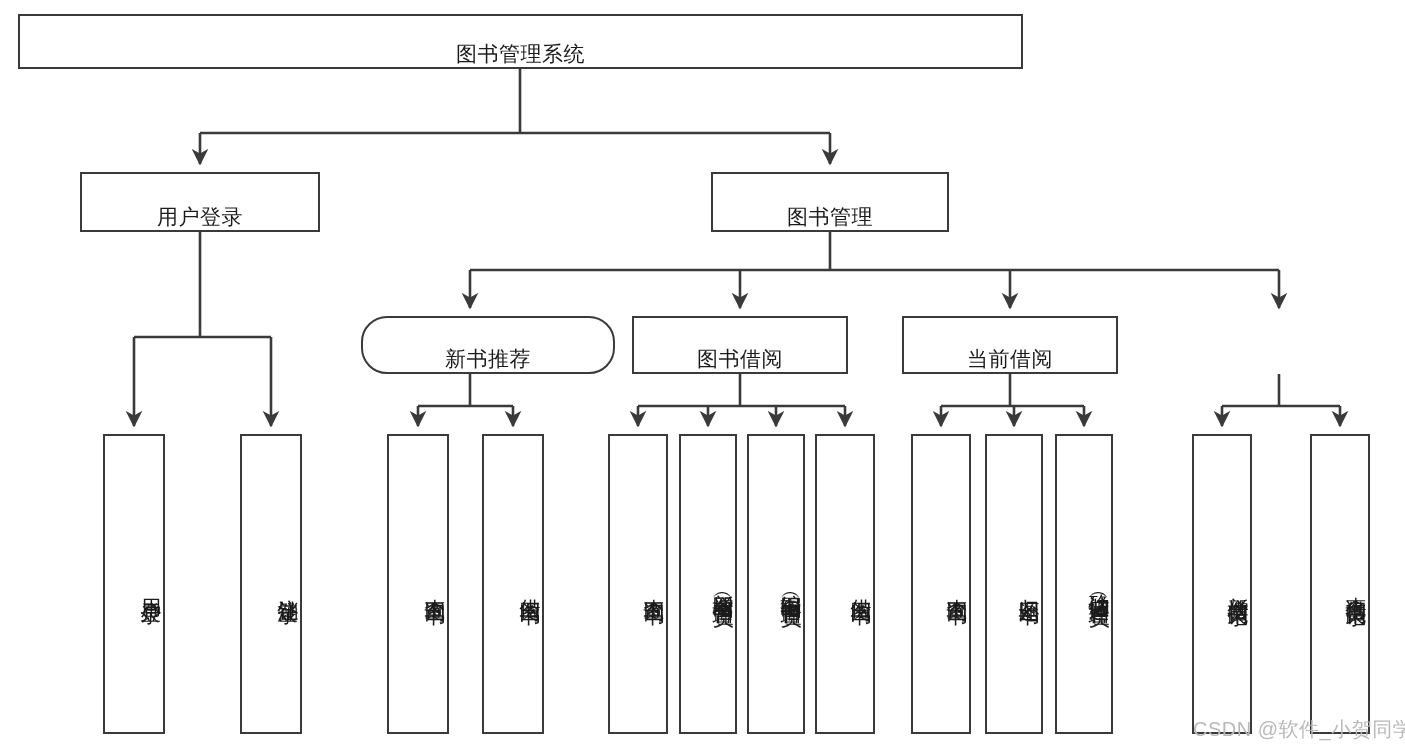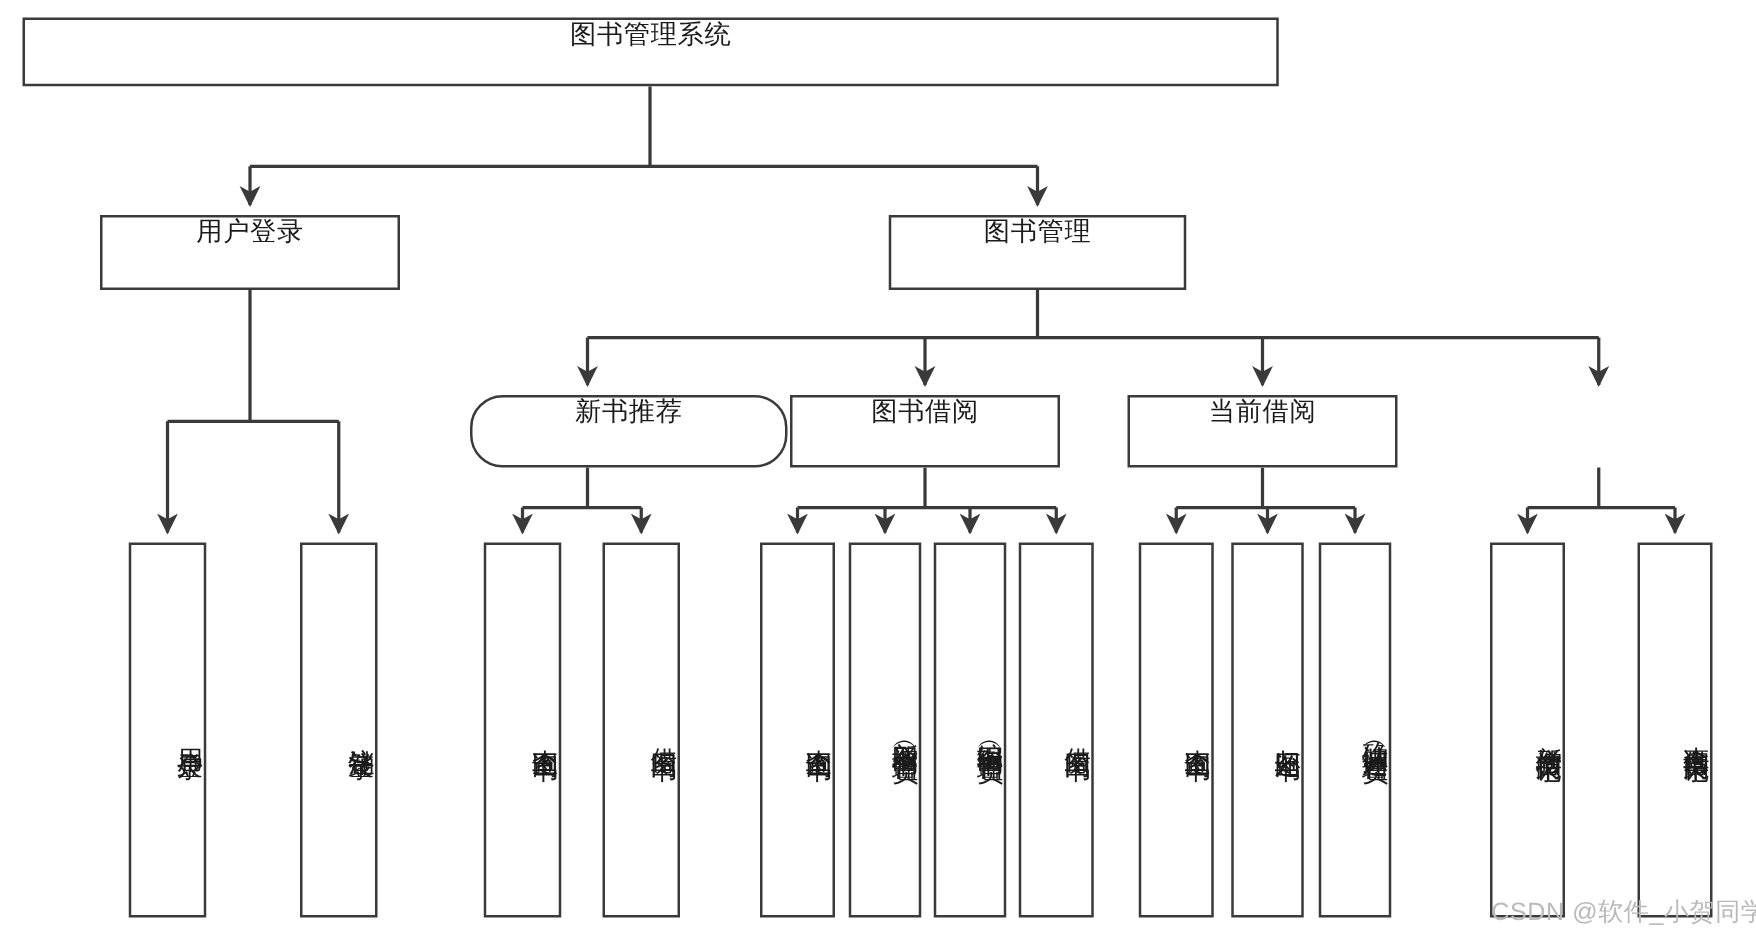--- a/index.html
+++ b/index.html
@@ -25,21 +25,21 @@
     width: 1405px;
     height: 747px;
     pointer-events: none;
   }
   .node {
     position: absolute;
     box-sizing: border-box;
     border: 2px solid #3a3a3a;
     background: #ffffff;
     display: flex;
-    align-items: flex-start;
+    align-items: flex-end;
     justify-content: center;
     color: #1b1b1b;
     line-height: 1.18;
   }
   .node.horiz {
     font-size: 21px;
     letter-spacing: 0.5px;
   }
   .node.vert {
     writing-mode: vertical-rl;
@@ -123,21 +123,21 @@
     <span class="label">图书管理系统</span>
   </div>
 
   <div class="node horiz" style="left:80px; top:172px; width:240px; height:60px;">
     <span class="label">用户登录</span>
   </div>
   <div class="node horiz" style="left:711px; top:172px; width:238px; height:60px;">
     <span class="label">图书管理</span>
   </div>
 
-  <div class="node horiz" style="left:376px; top:316px; width:254px; height:58px;border-radius:26px;">
+  <div class="node horiz" style="left:361px; top:316px; width:254px; height:58px;border-radius:26px;">
     <span class="label">新书推荐</span>
   </div>
   <div class="node horiz" style="left:902px; top:316px; width:216px; height:58px;">
     <span class="label">当前借阅</span>
   </div>
   <div class="node horiz" style="left:632px; top:316px; width:216px; height:58px;">
     <span class="label">图书借阅</span>
   </div>
 
   <div class="node vert" style="left:103px; top:434px; width:62px; height:300px;">

